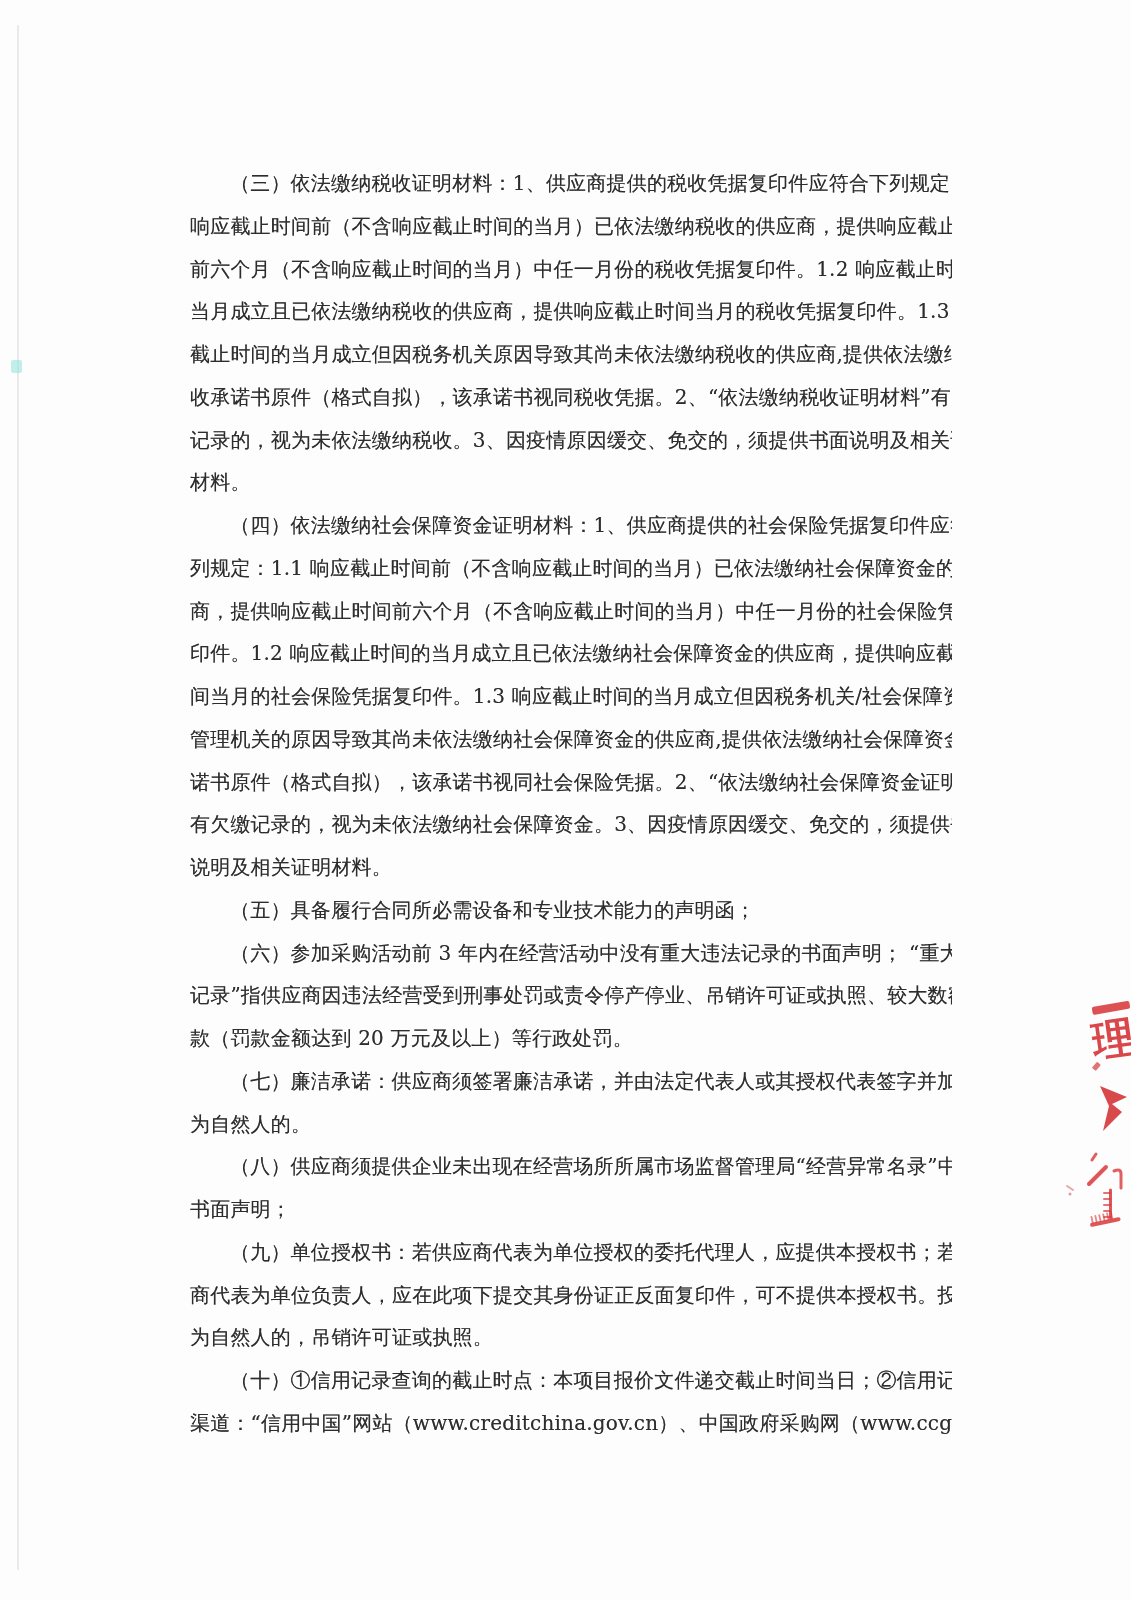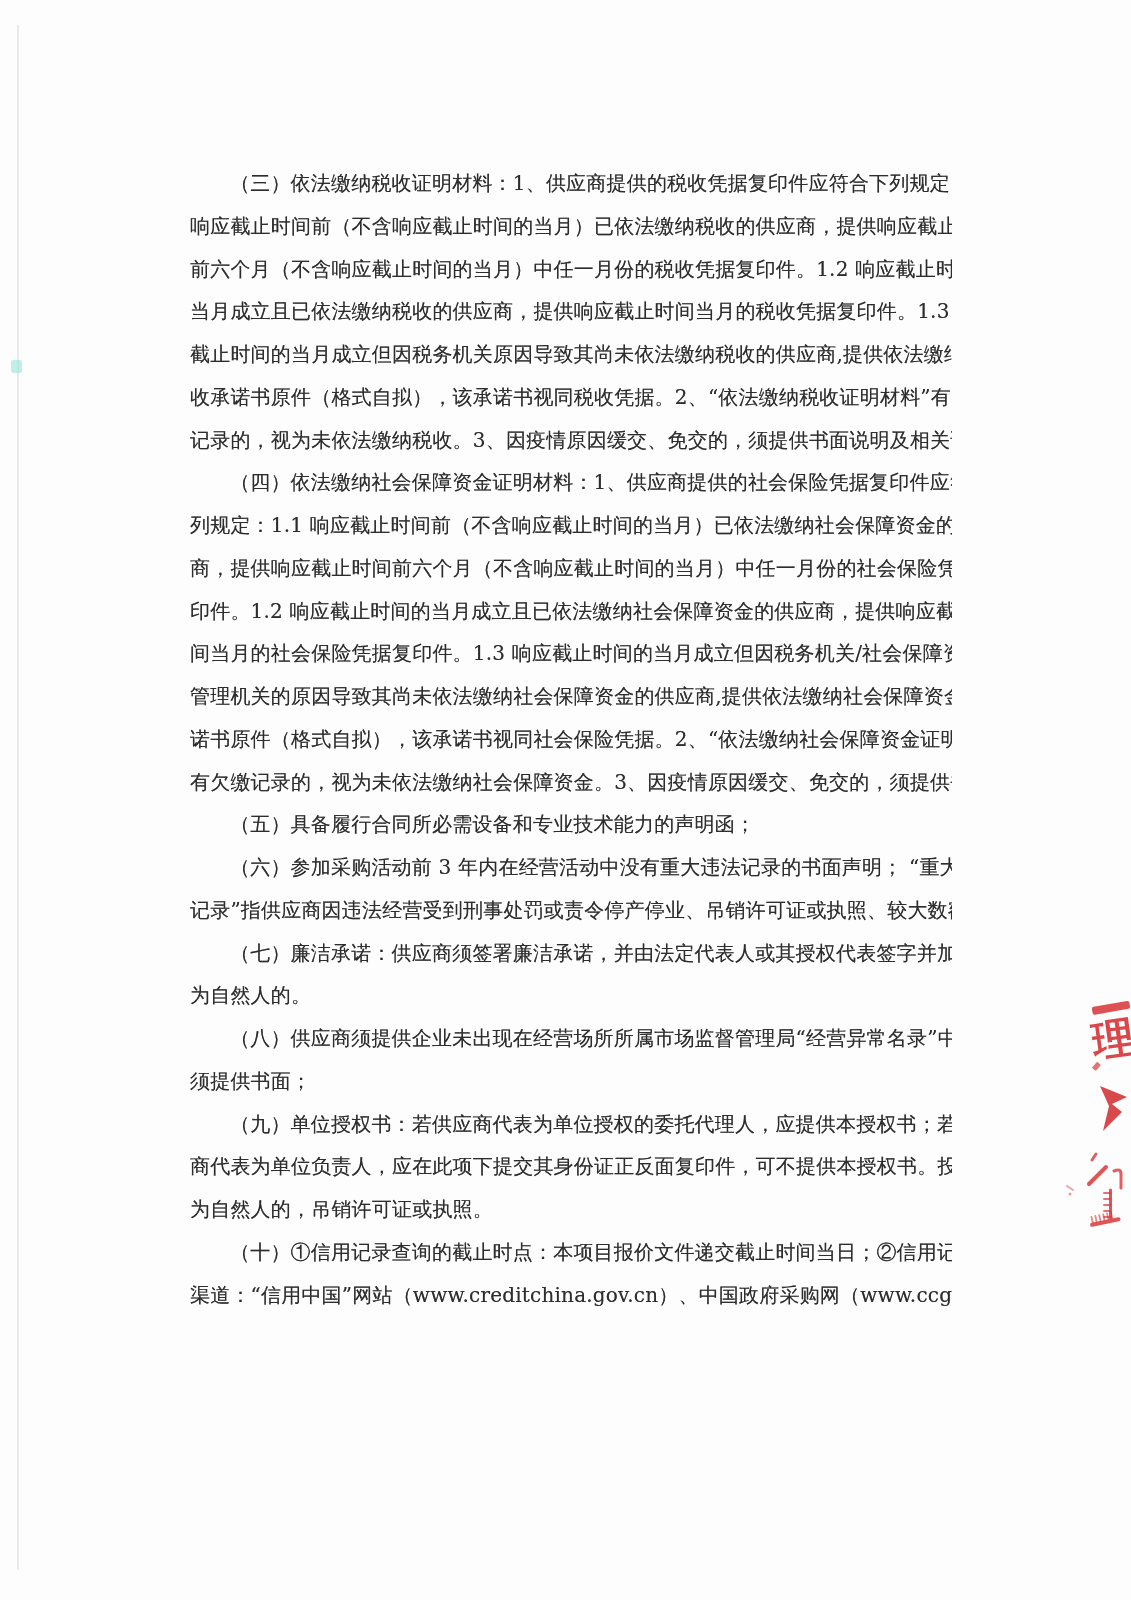--- a/index.html
+++ b/index.html
@@ -70,35 +70,38 @@
   <div class="cyan-speck"></div>
 
   <div class="textblock">
     <div class="line indent">（三）依法缴纳税收证明材料：1、供应商提供的税收凭据复印件应符合下列规定：1.1</div>
     <div class="line">响应截止时间前（不含响应截止时间的当月）已依法缴纳税收的供应商，提供响应截止时间</div>
     <div class="line">前六个月（不含响应截止时间的当月）中任一月份的税收凭据复印件。1.2 响应截止时间的</div>
     <div class="line">当月成立且已依法缴纳税收的供应商，提供响应截止时间当月的税收凭据复印件。1.3 响应</div>
     <div class="line">截止时间的当月成立但因税务机关原因导致其尚未依法缴纳税收的供应商,提供依法缴纳税</div>
     <div class="line">收承诺书原件（格式自拟），该承诺书视同税收凭据。2、“依法缴纳税收证明材料”有欠缴</div>
     <div class="line">记录的，视为未依法缴纳税收。3、因疫情原因缓交、免交的，须提供书面说明及相关证明</div>
+    <div class="line">材料。</div>
     <div class="line indent">（四）依法缴纳社会保障资金证明材料：1、供应商提供的社会保险凭据复印件应符合下</div>
     <div class="line">列规定：1.1 响应截止时间前（不含响应截止时间的当月）已依法缴纳社会保障资金的供应</div>
     <div class="line">商，提供响应截止时间前六个月（不含响应截止时间的当月）中任一月份的社会保险凭据复</div>
     <div class="line">印件。1.2 响应截止时间的当月成立且已依法缴纳社会保障资金的供应商，提供响应截止时</div>
     <div class="line">间当月的社会保险凭据复印件。1.3 响应截止时间的当月成立但因税务机关/社会保障资金</div>
     <div class="line">管理机关的原因导致其尚未依法缴纳社会保障资金的供应商,提供依法缴纳社会保障资金承</div>
     <div class="line">诺书原件（格式自拟），该承诺书视同社会保险凭据。2、“依法缴纳社会保障资金证明材料”</div>
     <div class="line">有欠缴记录的，视为未依法缴纳社会保障资金。3、因疫情原因缓交、免交的，须提供书面</div>
+    <div class="line">说明及相关证明材料。</div>
     <div class="line indent">（五）具备履行合同所必需设备和专业技术能力的声明函；</div>
     <div class="line indent">（六）参加采购活动前 3 年内在经营活动中没有重大违法记录的书面声明； “重大违法</div>
     <div class="line">记录”指供应商因违法经营受到刑事处罚或责令停产停业、吊销许可证或执照、较大数额罚</div>
+    <div class="line">款（罚款金额达到 20 万元及以上）等行政处罚。</div>
     <div class="line indent">（七）廉洁承诺：供应商须签署廉洁承诺，并由法定代表人或其授权代表签字并加盖供</div>
     <div class="line">为自然人的。</div>
     <div class="line indent">（八）供应商须提供企业未出现在经营场所所属市场监督管理局“经营异常名录”中的</div>
-    <div class="line">须提供书面；</div>
+    <div class="line">书面声明；</div>
     <div class="line indent">（九）单位授权书：若供应商代表为单位授权的委托代理人，应提供本授权书；若供应</div>
     <div class="line">商代表为单位负责人，应在此项下提交其身份证正反面复印件，可不提供本授权书。投标人</div>
     <div class="line">为自然人的，吊销许可证或执照。</div>
     <div class="line indent">（十）①信用记录查询的截止时点：本项目报价文件递交截止时间当日；②信用记录查询</div>
     <div class="line">渠道：“信用中国”网站（www.creditchina.gov.cn）、中国政府采购网（www.ccgp.gov.cn）</div>
   </div>
 
   <svg class="stamp" viewBox="0 0 111 290" xmlns="http://www.w3.org/2000/svg">
 
     <rect x="72" y="46" width="38" height="8" rx="2" fill="#d8383b" opacity="0.88" transform="rotate(-10 90 50)"></rect>

